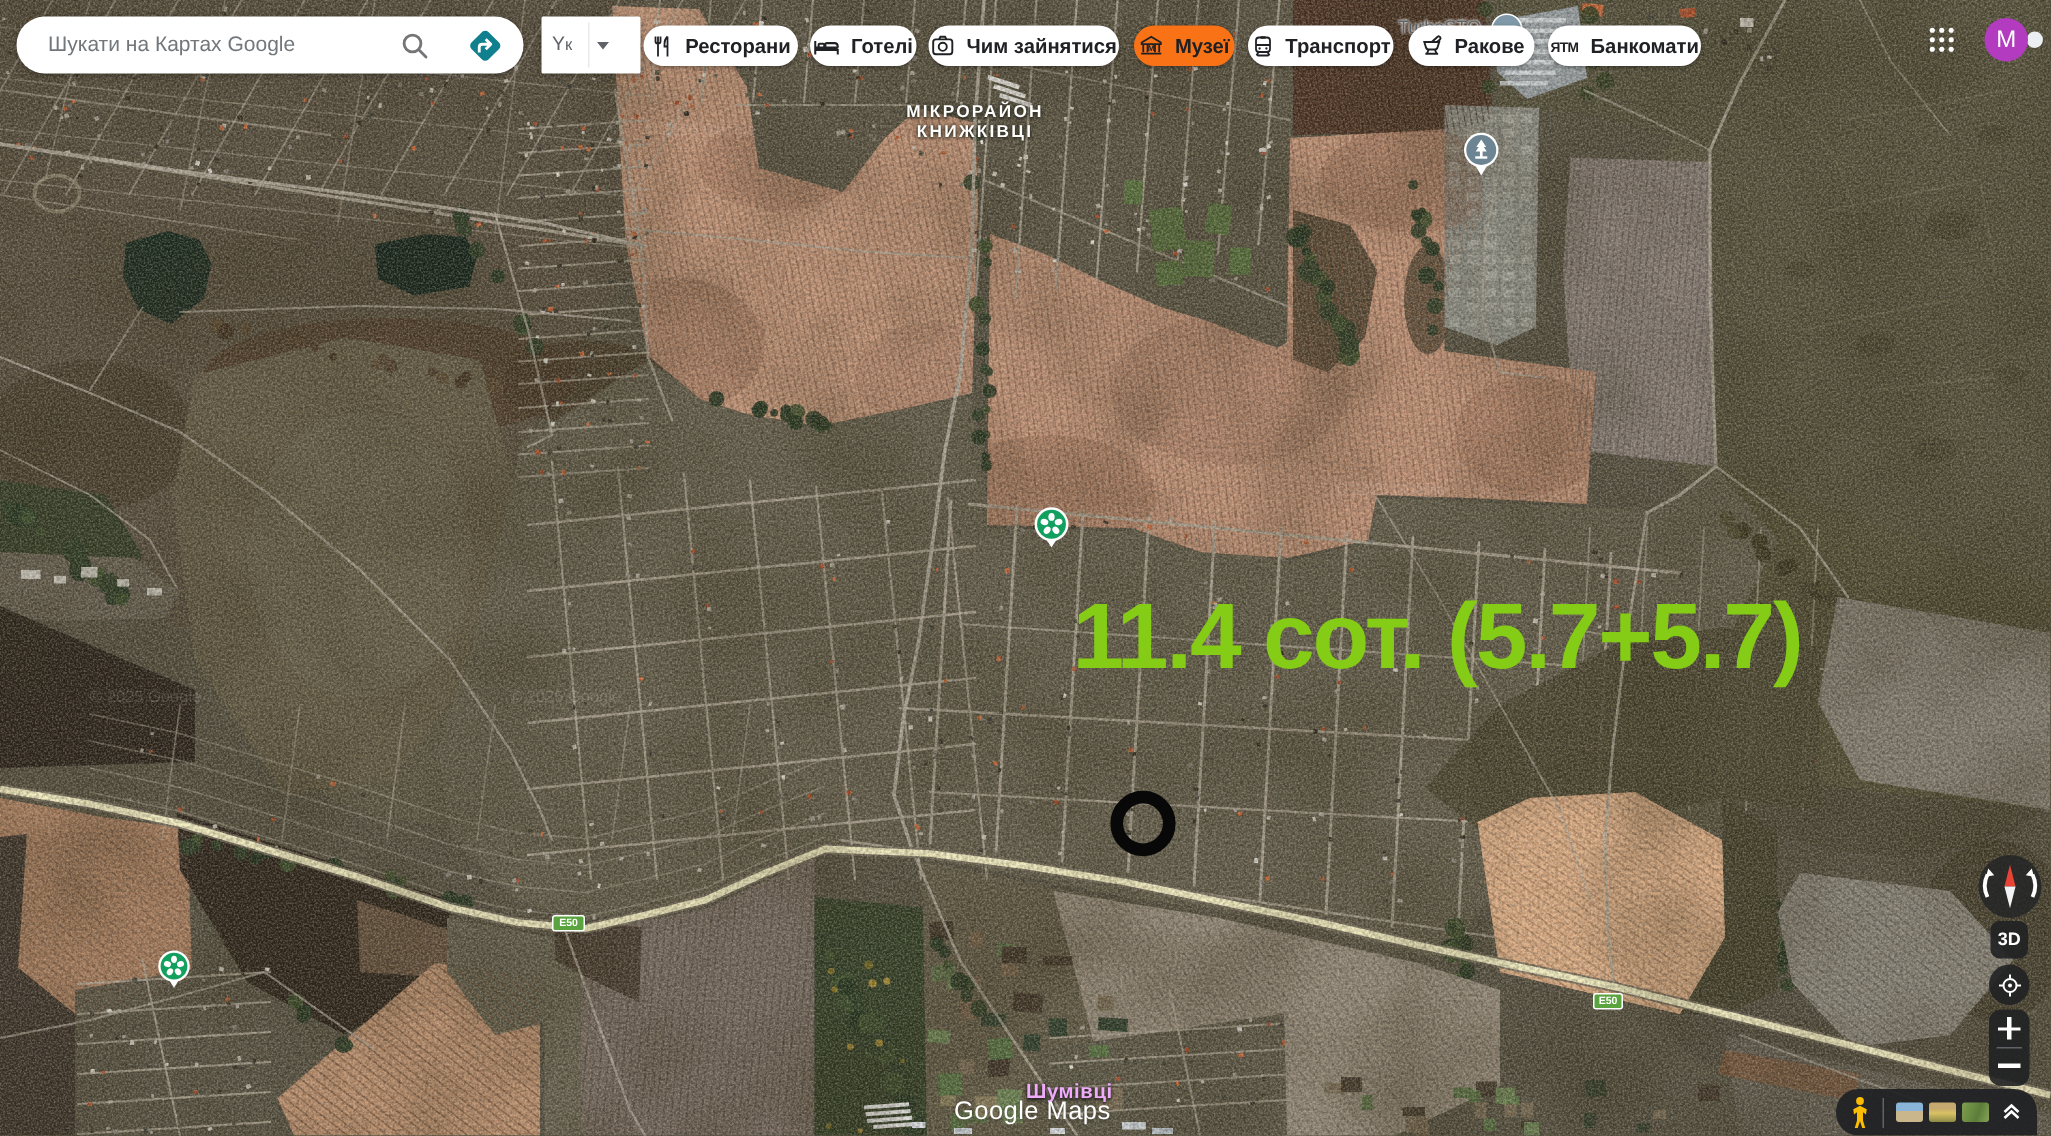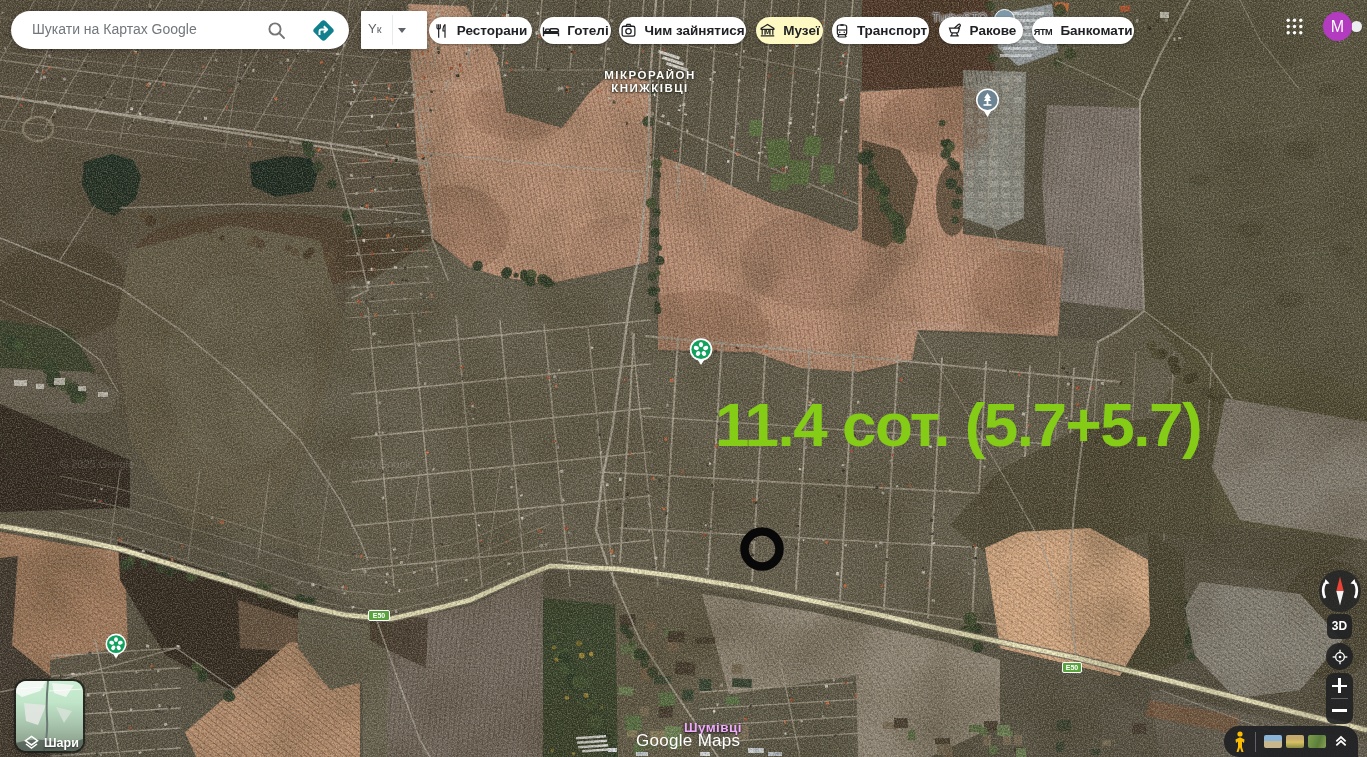--- a/index.html
+++ b/index.html
@@ -2635,21 +2635,21 @@
 
 <div style="position:absolute;left:619px;top:17px;width:127px;height:27px;background:#fff;border-radius:14px;box-shadow:0 1px 3px rgba(0,0,0,.35);display:flex;align-items:center;justify-content:center;gap:7px">
       <svg width="17" height="17" viewBox="0 0 24 24" style="flex:none">
         <rect x="3" y="6" width="18" height="14" rx="2.5" fill="none" stroke="#202124" stroke-width="1.8"></rect>
         <path d="M8.5 6 L9.8 3.5 L14.2 3.5 L15.5 6" fill="none" stroke="#202124" stroke-width="1.8"></path>
         <circle cx="12" cy="13" r="3.8" fill="none" stroke="#202124" stroke-width="1.8"></circle>
       </svg>
       <span style="font:bold 13.5px 'Liberation Sans',sans-serif;color:#202124;white-space:nowrap">Чим зайнятися</span>
     </div>
 
-<div style="position:absolute;left:756px;top:17px;width:67px;height:27px;background:#fef9c3;border-radius:14px;box-shadow:0 1px 3px rgba(0,0,0,.35);display:flex;align-items:center;justify-content:center;gap:7px">
+<div style="position:absolute;left:756px;top:17px;width:67px;height:27px;background:#f97316;border-radius:14px;box-shadow:0 1px 3px rgba(0,0,0,.35);display:flex;align-items:center;justify-content:center;gap:7px">
       <svg width="17" height="17" viewBox="0 0 24 24" style="flex:none">
         <path d="M3 9 L12 3.5 L21 9 L21 10.5 L3 10.5 Z M4.5 10.5 L4.5 18 M8.5 10.5 L8.5 18 M15.5 10.5 L15.5 18 M19.5 10.5 L19.5 18 M2.5 19.5 L21.5 19.5" fill="none" stroke="#202124" stroke-width="1.7"></path>
         <text x="12" y="17" font-family="Liberation Sans" font-size="8" font-weight="bold" fill="#202124" text-anchor="middle">M</text>
       </svg>
       <span style="font:bold 13.5px 'Liberation Sans',sans-serif;color:#202124;white-space:nowrap">Музеї</span>
     </div>
 
 <div style="position:absolute;left:832px;top:17px;width:97px;height:27px;background:#fff;border-radius:14px;box-shadow:0 1px 3px rgba(0,0,0,.35);display:flex;align-items:center;justify-content:center;gap:7px">
       <svg width="16" height="16" viewBox="0 0 24 24" style="flex:none">
         <rect x="5" y="3" width="14" height="14.5" rx="3" fill="none" stroke="#202124" stroke-width="1.8"></rect>
@@ -2689,36 +2689,20 @@
         <circle cx="2.2" cy="14.8" r="1.7"></circle>
         <circle cx="8.5" cy="14.8" r="1.7"></circle>
         <circle cx="14.8" cy="14.8" r="1.7"></circle>
       </g>
     </svg>
 
 <div style="position:absolute;left:1351px;top:21px;width:11px;height:11px;border-radius:6px;background:#eceff1"></div>
 
 <div style="position:absolute;left:1323px;top:12px;width:29px;height:29px;border-radius:50%;background:#b23bbf;color:#fff;font:500 16px/29px 'Liberation Sans',sans-serif;text-align:center">M</div>
 
-<div style="position:absolute;left:16px;top:681px;width:67px;height:70px;border-radius:10px;overflow:hidden;box-shadow:0 0 0 2px rgba(25,28,25,.75),0 2px 6px rgba(0,0,0,.4);background:linear-gradient(180deg,#cdeed4 0%,#c0e5c8 30%,#a8c4ad 62%,#82947f 100%)">
-<svg width="67" height="70" viewBox="0 0 67 70" style="position:absolute;left:0;top:0">
-<polygon points="8,0 30,0 24,10 6,16 0,12 0,4" fill="#f6faf6" opacity="0.9"></polygon>
-<polygon points="36,2 58,4 50,16 38,12" fill="#f4f8f4" opacity="0.85"></polygon>
-<polygon points="8,22 30,24 22,44 10,40" fill="#e3e7e2" opacity="0.9"></polygon>
-<polygon points="40,26 56,30 48,42" fill="#dfe5df" opacity="0.7"></polygon>
-<path d="M32 0 Q30 20 31 38 Q32 52 28 70" stroke="#6b7a74" stroke-width="2" fill="none"></path>
-<path d="M0 8 L28 6 M33 10 L67 8" stroke="#ffffff" stroke-width="1.2" opacity="0.7"></path>
-<path d="M0 62 Q20 56 34 60 Q52 64 67 58 L67 70 L0 70 Z" fill="rgba(52,60,58,0.55)"></path>
-</svg>
-<svg style="position:absolute;left:7px;top:53px" width="17" height="17" viewBox="0 0 24 24">
-        <path d="M12 3.5 L20.5 9.5 L12 15.5 L3.5 9.5 Z" fill="none" stroke="#ffffff" stroke-width="2.2"></path>
-        <path d="M5 13.5 L12 18.6 L19 13.5 L20.5 14.8 L12 21 L3.5 14.8 Z" fill="#ffffff"></path>
-      </svg>
-<span style="position:absolute;left:28px;top:55px;font:bold 12.5px 'Liberation Sans',sans-serif;color:#ffffff;text-shadow:0 1px 2px rgba(0,0,0,.5)">Шари</span>
-</div>
 
 <svg style="position:absolute;left:1318px;top:569px" width="44" height="44" viewBox="0 0 44 44">
 <circle cx="22" cy="22" r="21" fill="rgba(34,36,38,0.82)"></circle>
 <path d="M7 14 A17 17 0 0 0 7 29" fill="none" stroke="#fff" stroke-width="2.6"></path>
 <path d="M7.5 10 L6 15.5 L11.5 14.5" fill="#fff" stroke="none"></path>
 <path d="M37 14 A17 17 0 0 1 37 29" fill="none" stroke="#fff" stroke-width="2.6"></path>
 <path d="M36.5 10 L38 15.5 L32.5 14.5" fill="#fff"></path>
 <path d="M22 7.5 L25.7 22 L18.3 22 Z" fill="#e94335"></path>
 <path d="M22 36.5 L25.7 22 L18.3 22 Z" fill="#f1f3f4"></path>
 </svg>

